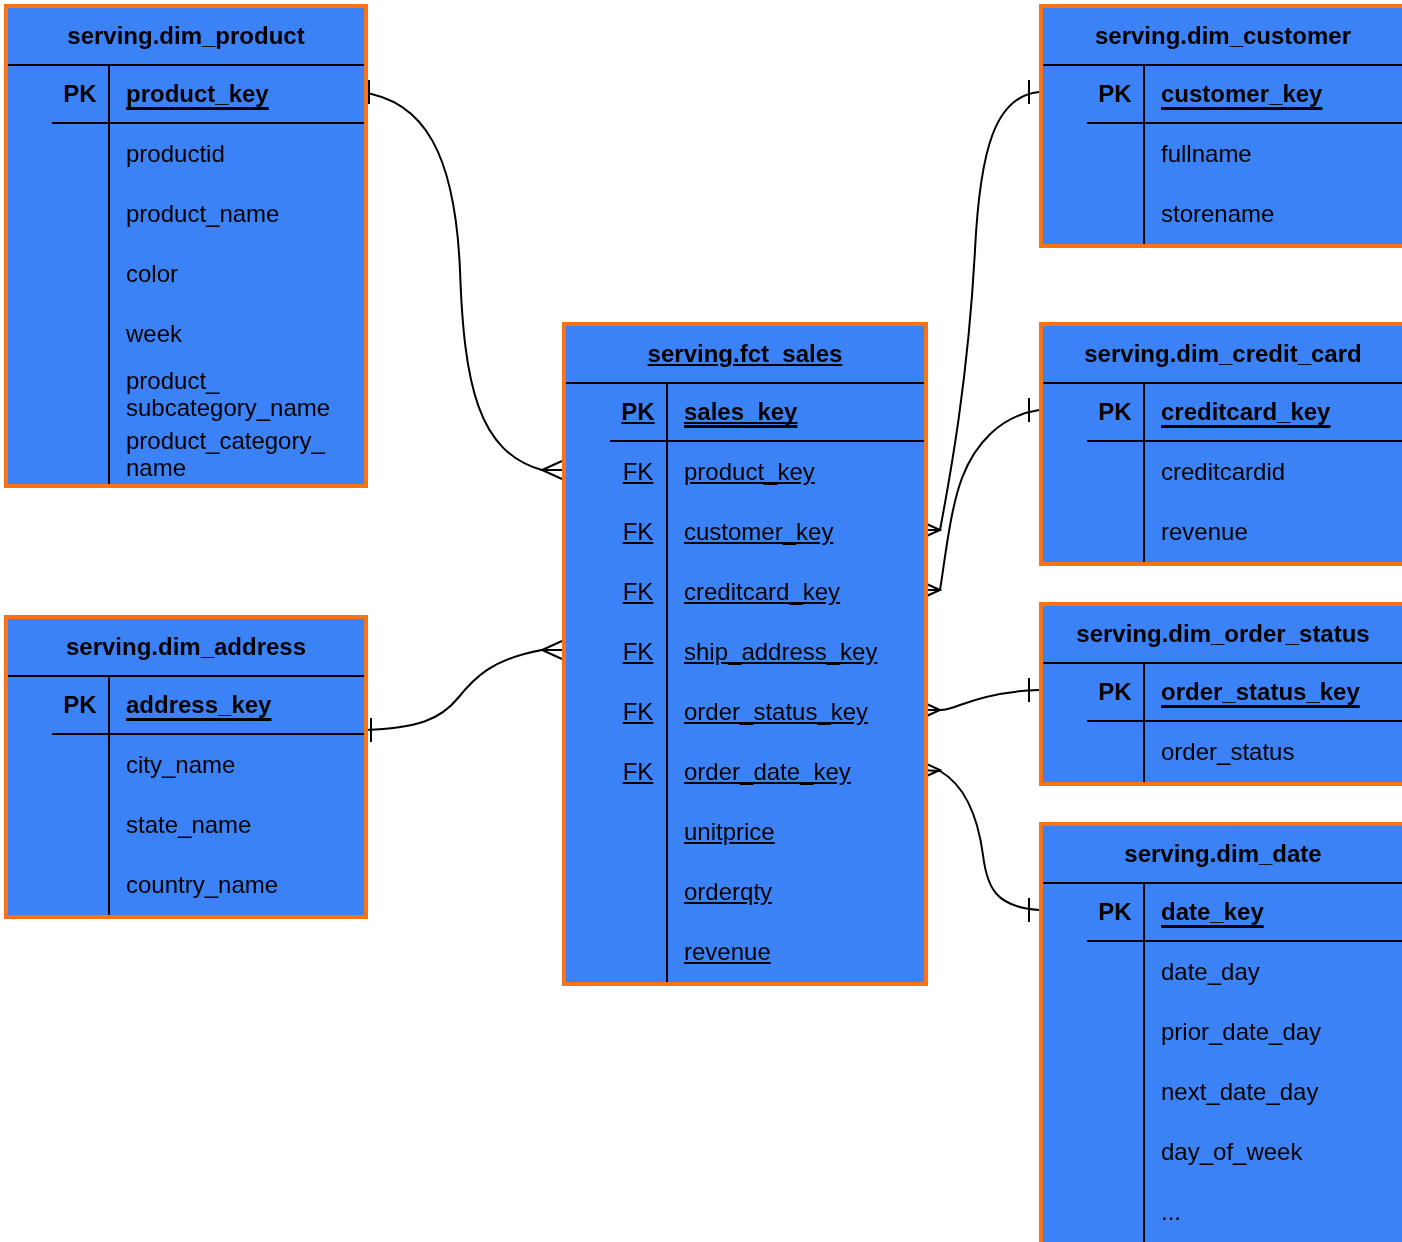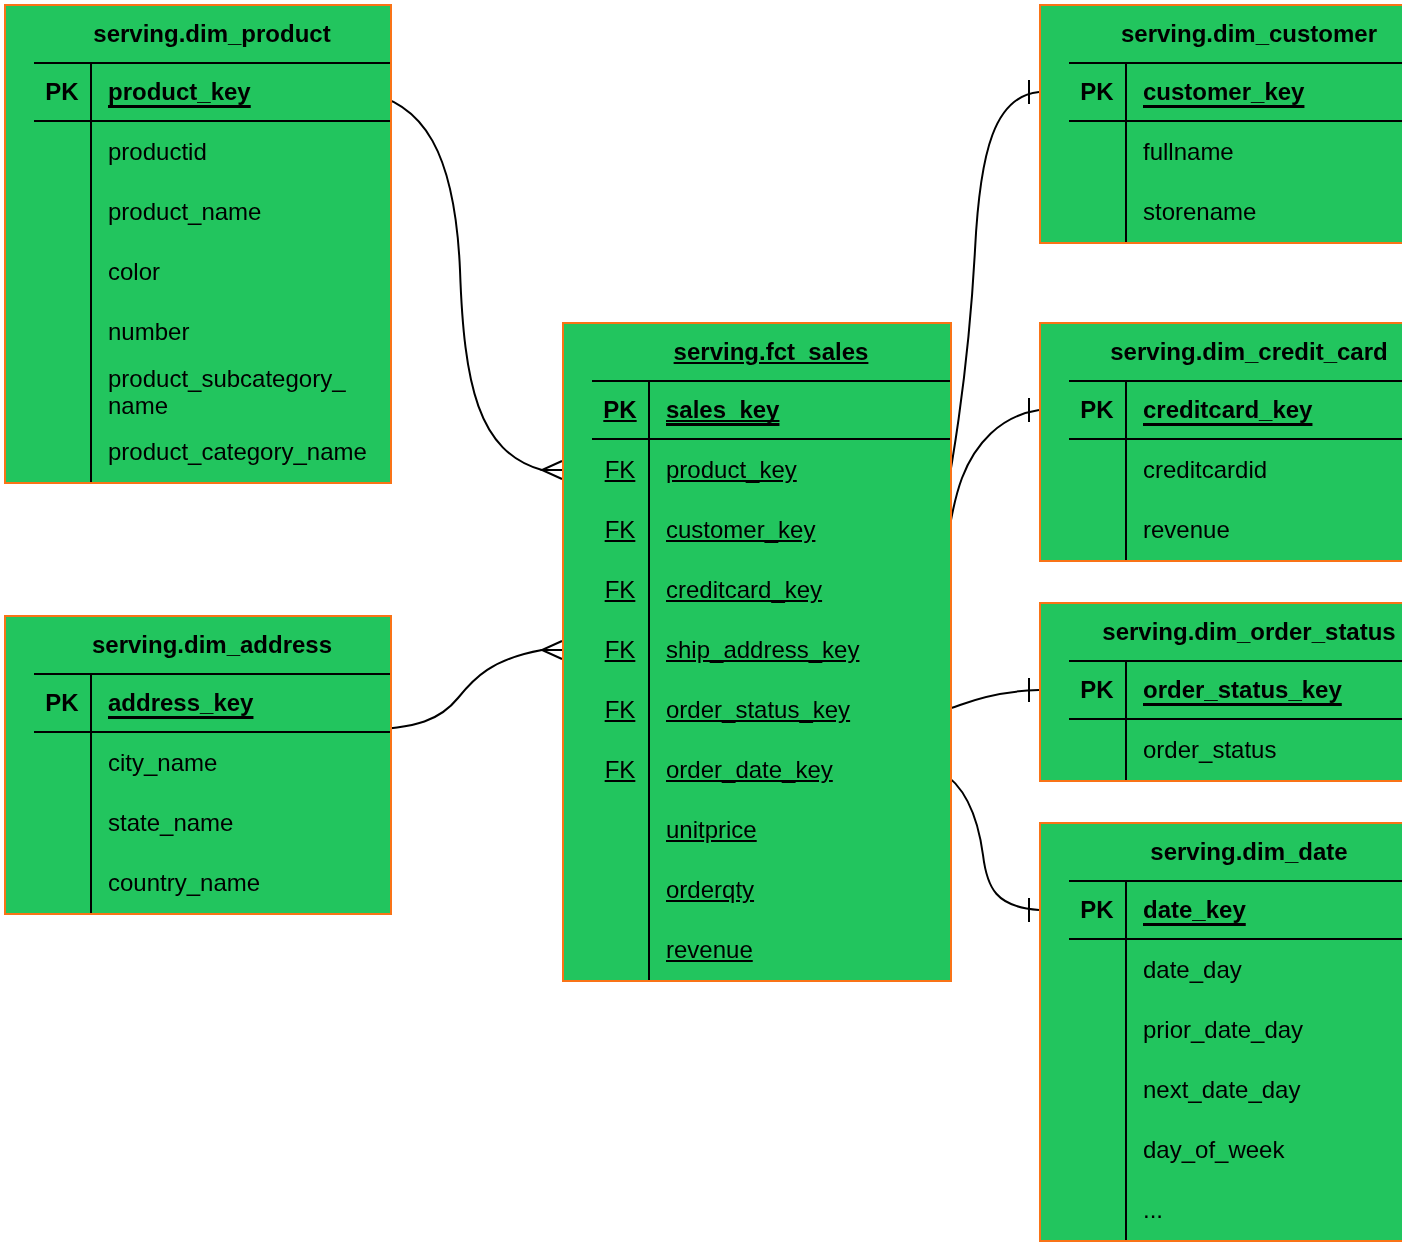--- a/index.html
+++ b/index.html
@@ -10,35 +10,35 @@
     font-family:"Liberation Sans", "DejaVu Sans", sans-serif;
     color:#000000;
     overflow:hidden;
   }
   .wires {
     position:absolute; left:0; top:0;
     pointer-events:none;
   }
   .entity {
     position:absolute;
-    background:#22c55e;
-    border:2px solid #f97316;
+    background:#3b82f6;
+    border:4px solid #f97316;
     box-sizing:content-box;
-    padding-left:28px;
   }
   .entity-title {
     height:56px;
     display:flex; align-items:center; justify-content:center;
     font-size:24px; font-weight:700;
     border-bottom:2px solid #000000;
     white-space:nowrap;
   }
   .row {
     display:flex; align-items:center;
     min-height:60px;
+    margin-left:44px;
   }
   .row-pk {
     min-height:56px;
     border-bottom:2px solid #000000;
   }
   .badge {
     flex:0 0 56px;
     align-self:stretch;
     display:flex; align-items:center; justify-content:center;
     font-size:24px;
@@ -119,21 +119,21 @@
     <div class="row">
       <div class="badge"></div>
       <div class="name">product_​name</div>
     </div>
     <div class="row">
       <div class="badge"></div>
       <div class="name">color</div>
     </div>
     <div class="row">
       <div class="badge"></div>
-      <div class="name">number</div>
+      <div class="name">week</div>
     </div>
     <div class="row">
       <div class="badge"></div>
       <div class="name">product_​subcategory_​name</div>
     </div>
     <div class="row">
       <div class="badge"></div>
       <div class="name">product_​category_​name</div>
     </div>
   </div>

